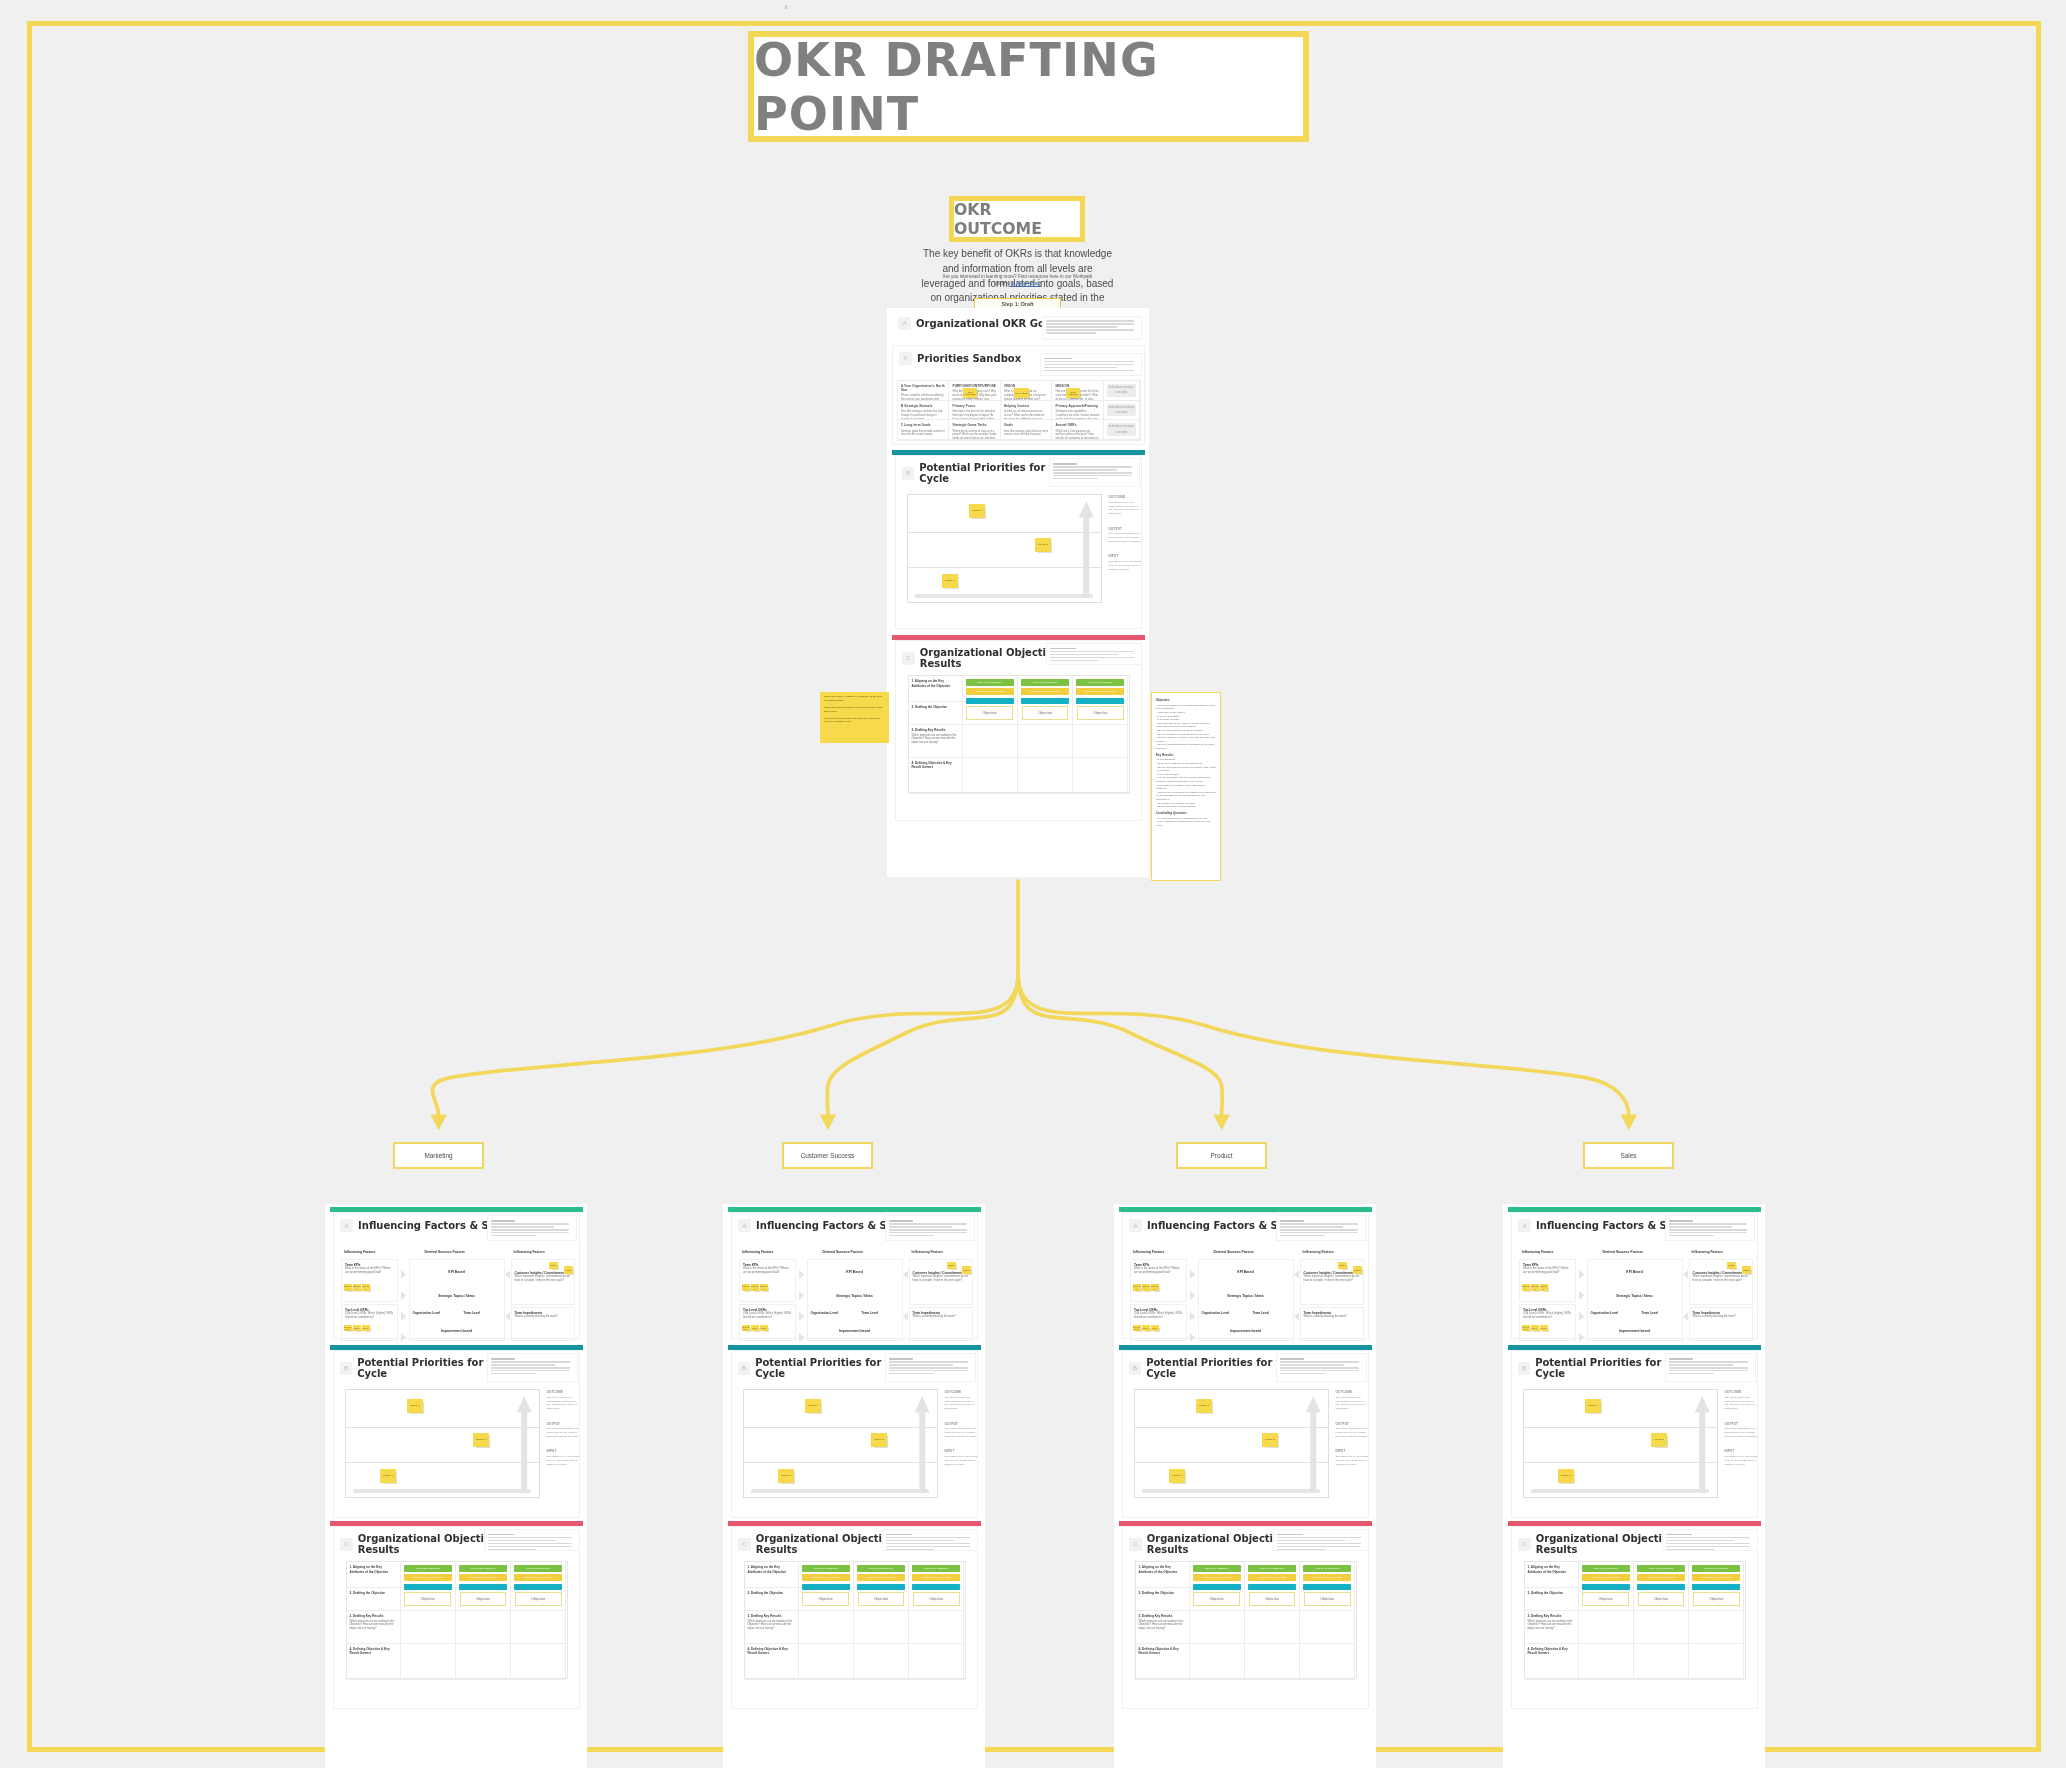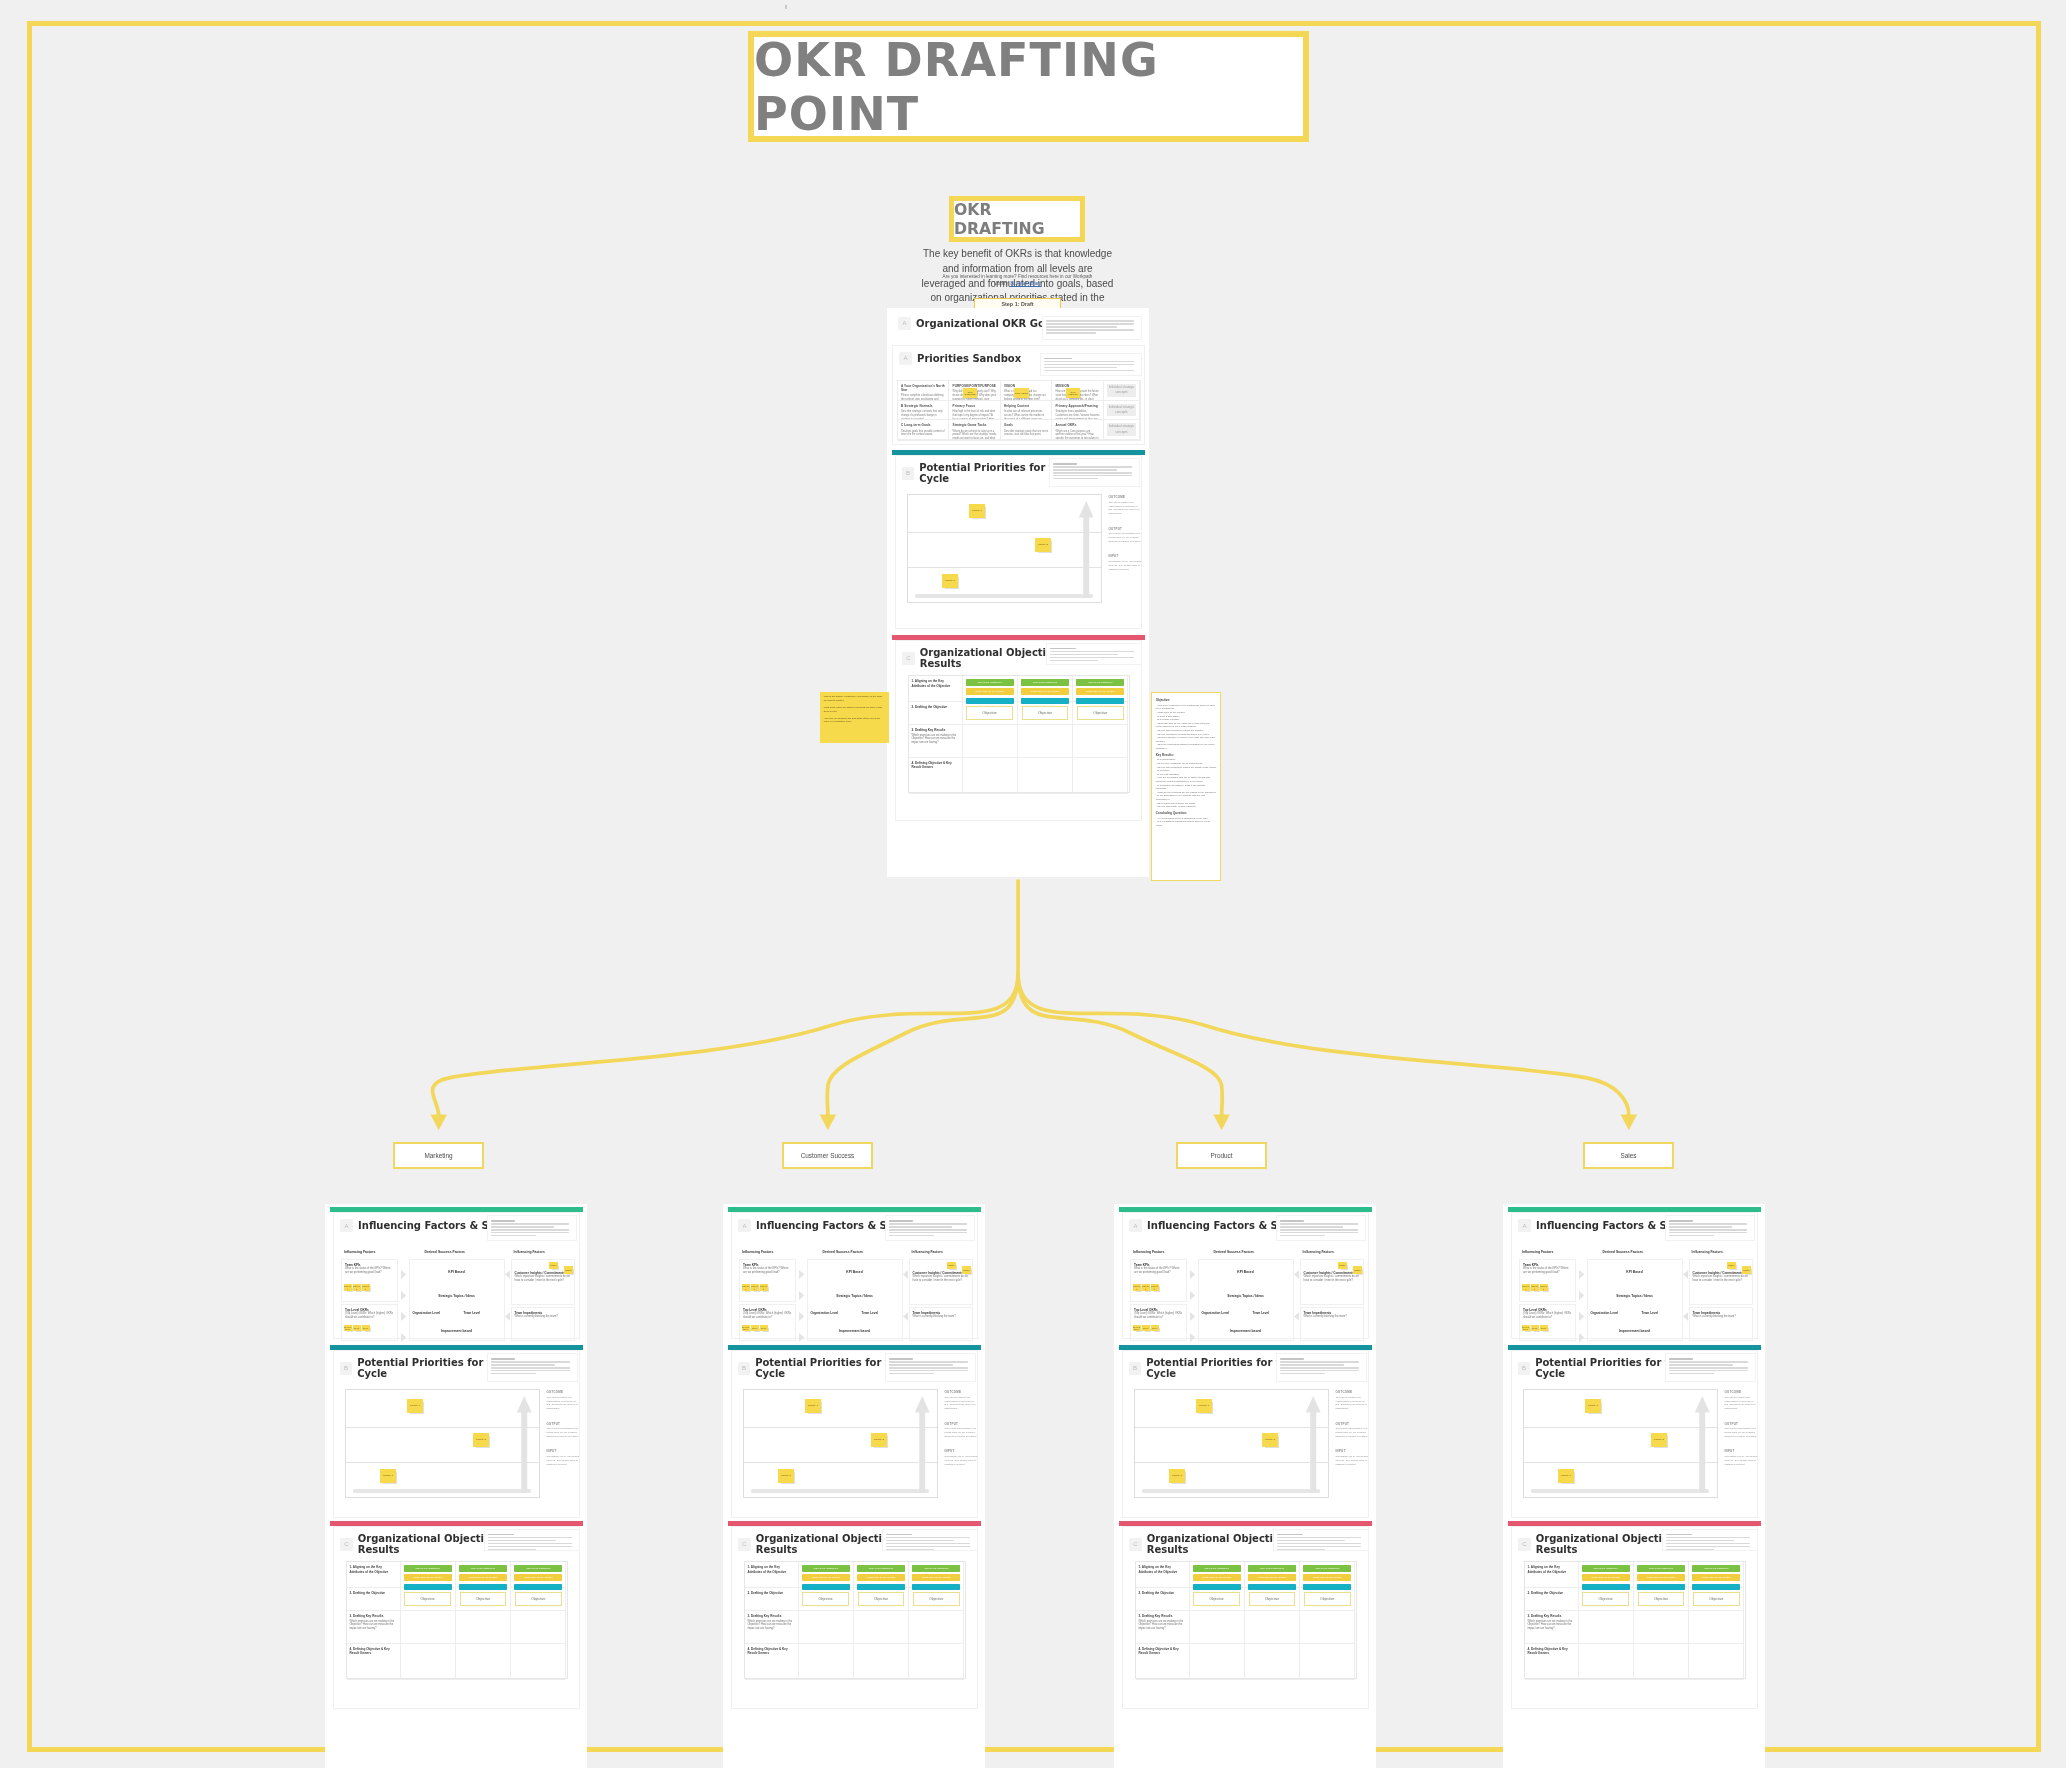--- a/index.html
+++ b/index.html
@@ -157,21 +157,21 @@
     <polygon points="1632,1510 1621,1489 1643,1489"></polygon>
     <polygon points="2176,1510 2165,1489 2187,1489"></polygon>
   </g>
 </svg>
 
 <div id="board-title">
   <div class="t">OKR DRAFTING POINT</div>
 </div>
 
 <div id="okr-chip">
-  <div class="t">OKR DRAFTING</div>
+  <div class="t">OKR OUTCOME</div>
 </div>
 <div id="okr-desc">The key benefit of OKRs is that knowledge and information from all levels are leveraged and formulated into goals, based on organizational priorities stated in the Corporate OKRs which work as North Stars</div>
 <div id="okr-sub">
   <span>Are you interested in learning more? Find resources here in our Workpath Library: </span><a href="#">bit.ly/wp-library</a>
 </div>
 
 <div id="step-chip">
   <span>Step 1: Draft</span>
   <span>Company/Leadership OKRs</span>
 </div>

